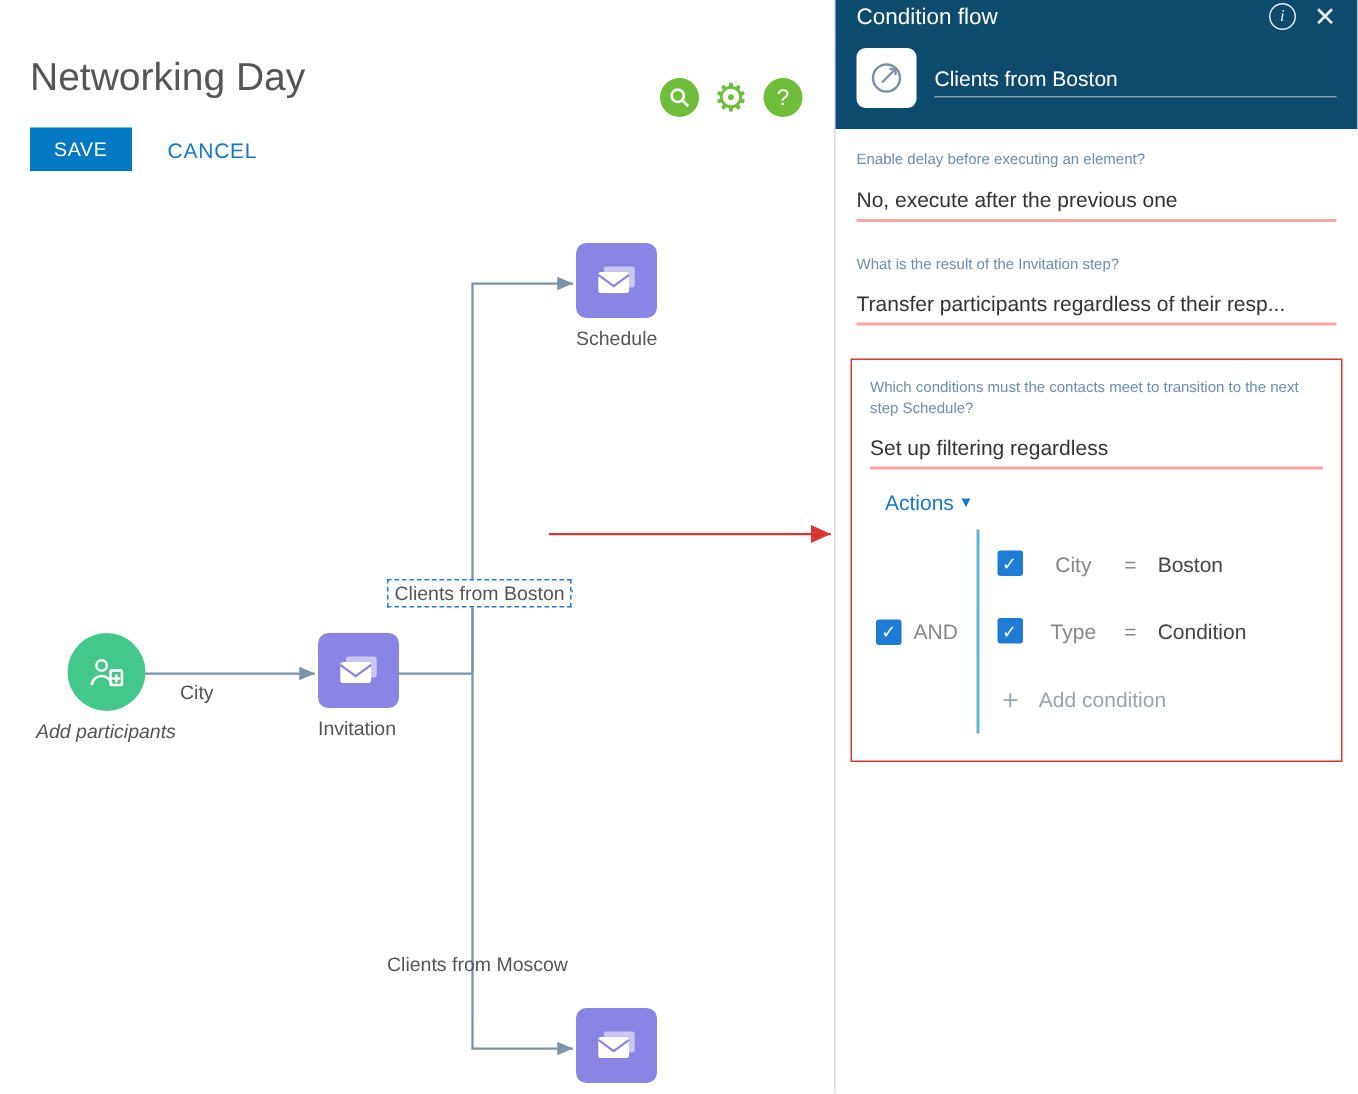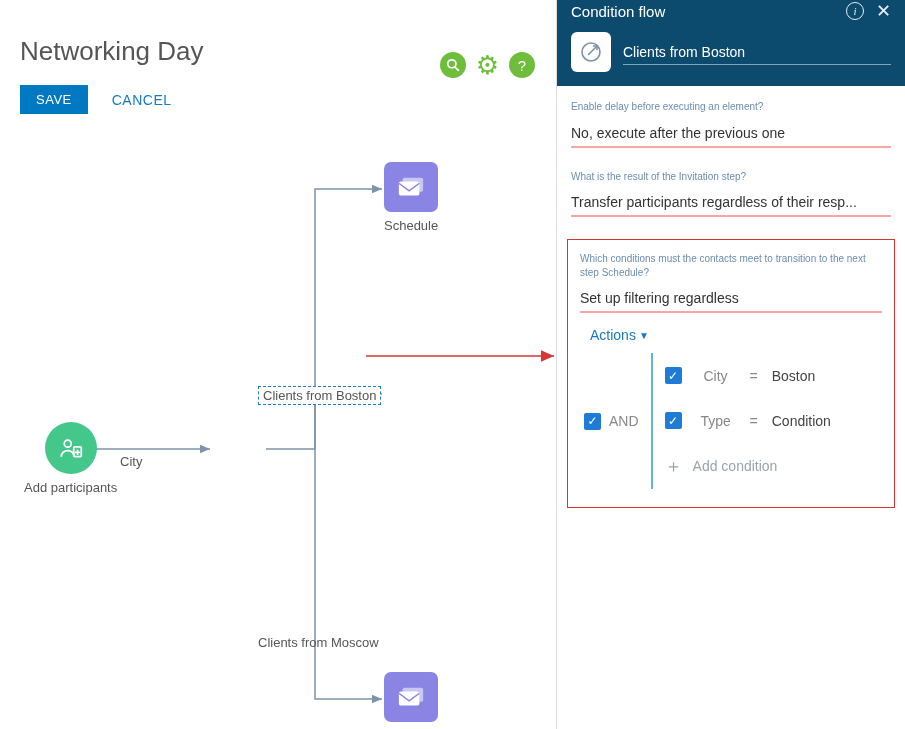--- a/index.html
+++ b/index.html
@@ -278,33 +278,43 @@
 
       <path d="M 246 335 L 295 335" stroke="#7d93aa" stroke-width="1.5" fill="none"></path>
 
       <path d="M 295 335 L 295 75 L 362 75" stroke="#7d93aa" stroke-width="1.5" fill="none" marker-end="url(#arrow)"></path>
 
       <path d="M 295 335 L 295 280 L 362 280" stroke="#7d93aa" stroke-width="1.5" fill="none" marker-end="url(#arrow)"></path>
 
       <path d="M 295 335 L 295 585 L 362 585" stroke="#7d93aa" stroke-width="1.5" fill="none" marker-end="url(#arrow)"></path>
     </svg>
 
-    <div class="node start-node" style="left:4px; top:308px;">
+    <div class="node start-node" style="left:4px; top:308px;font-style:italic;">
       <div class="node-box">
         <svg class="icon-white" width="26" height="26" viewBox="0 0 24 24" fill="none" stroke="#fff" stroke-width="1.6">
           <circle cx="9" cy="8" r="3.2"></circle>
           <path d="M3 20c0-3.5 3-5.5 6-5.5s6 2 6 5.5"></path>
           <rect x="14.5" y="11" width="7" height="9" rx="1"></rect>
           <line x1="18" y1="13.5" x2="18" y2="18.5"></line>
           <line x1="15.5" y1="16" x2="20.5" y2="16"></line>
         </svg>
       </div>
       <div class="node-label">Add participants</div>
     </div>
 
+    <div class="node purple" style="left:192px; top:308px;">
+      <div class="node-box">
+        <svg width="28" height="24" viewBox="0 0 30 24" fill="none">
+          <rect x="6" y="2" width="22" height="15" rx="2" fill="#fff" opacity="0.55"></rect>
+          <rect x="2" y="6" width="22" height="15" rx="2" fill="#fff"></rect>
+          <path d="M2 8 L13 16 L24 8" stroke="#8a85e5" stroke-width="1.6" fill="none"></path>
+        </svg>
+      </div>
+      <div class="node-label">Invitation</div>
+    </div>
 
     <div class="node purple" style="left:364px; top:48px;">
       <div class="node-box">
         <svg width="28" height="24" viewBox="0 0 30 24" fill="none">
           <rect x="6" y="2" width="22" height="15" rx="2" fill="#fff" opacity="0.55"></rect>
           <rect x="2" y="6" width="22" height="15" rx="2" fill="#fff"></rect>
           <path d="M2 8 L13 16 L24 8" stroke="#8a85e5" stroke-width="1.6" fill="none"></path>
         </svg>
       </div>
       <div class="node-label">Schedule</div>

